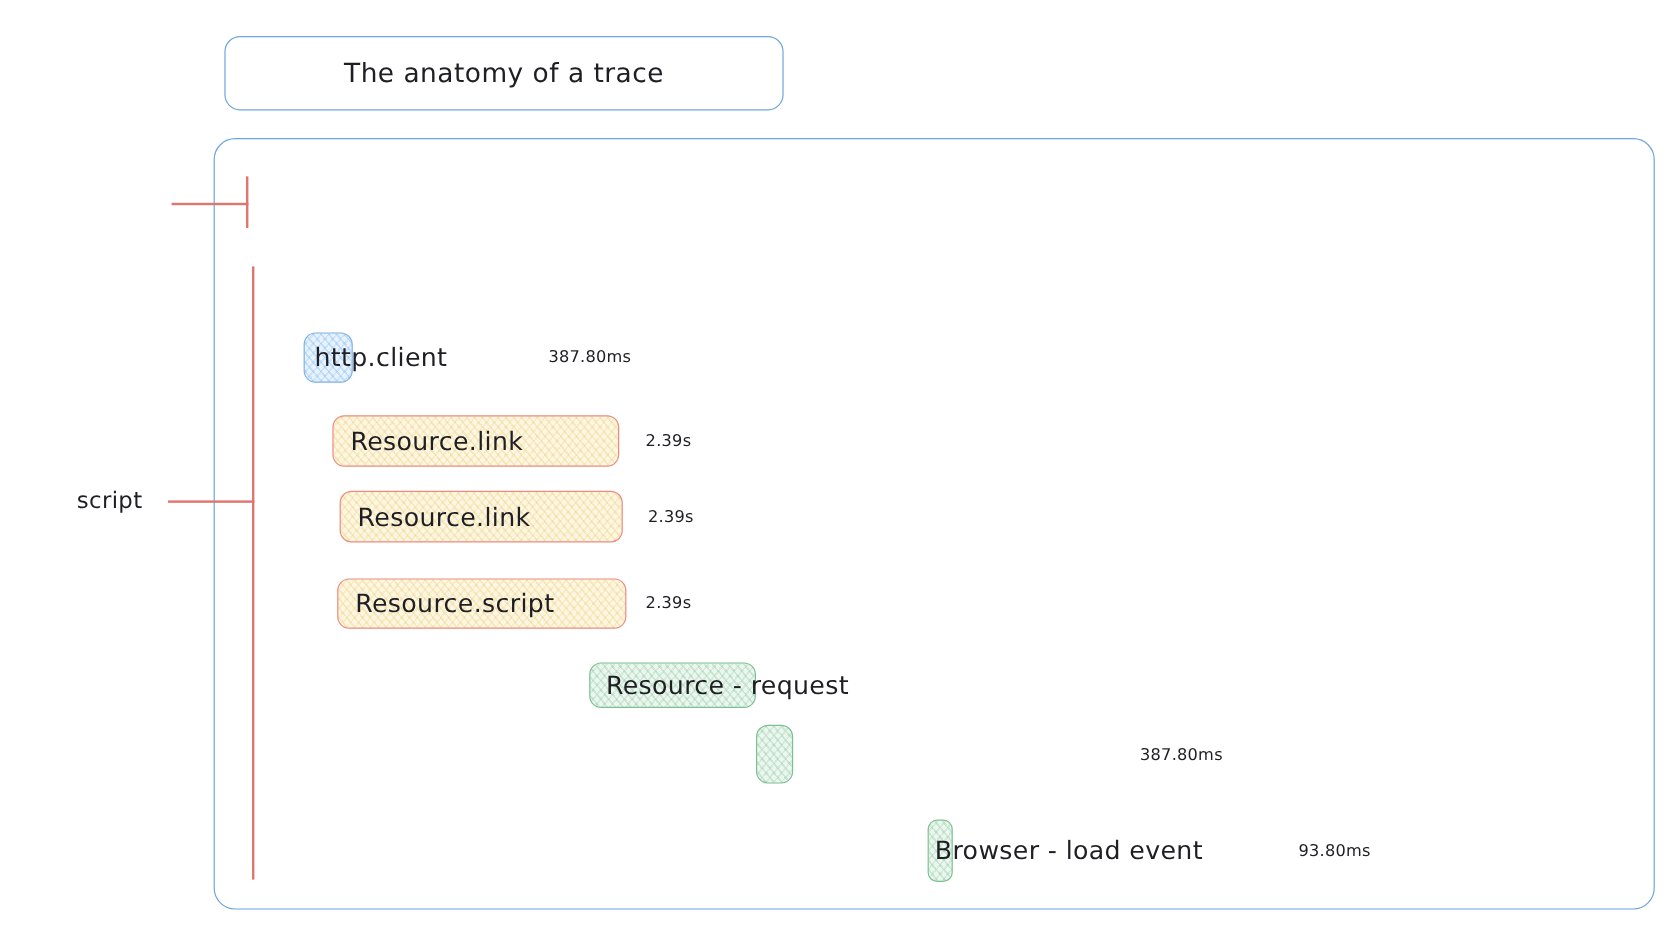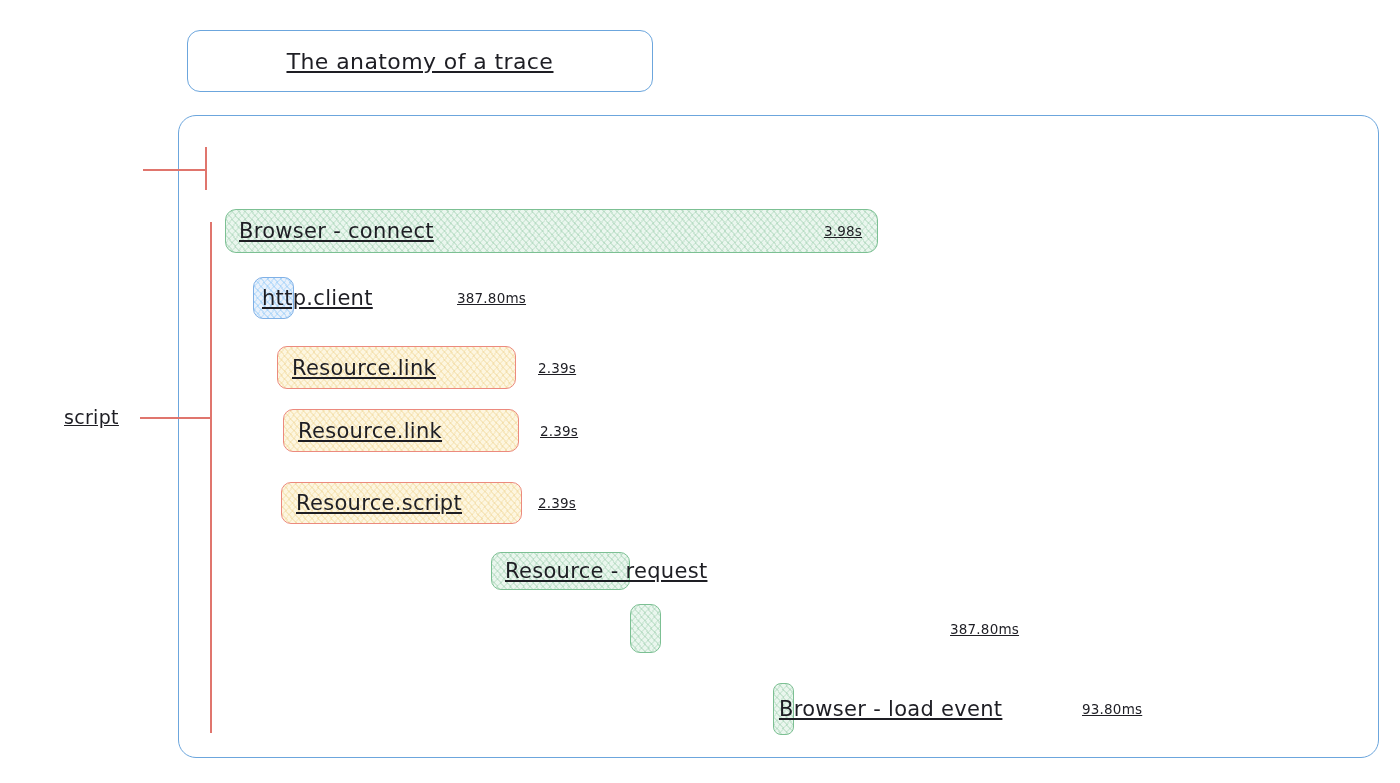--- a/index.html
+++ b/index.html
@@ -1,15 +1,15 @@
 <!DOCTYPE html>
 <html><head>
 <meta charset="utf-8">
 <style>
-  * { margin:0; padding:0; box-sizing:border-box;text-decoration:underline; }
+  * { margin:0; padding:0; box-sizing:border-box; }
   body { background:#ffffff; }
   .canvas {
     position:relative;
     width:1400px; height:783px;
     background:#ffffff;
     font-family:"DejaVu Sans", sans-serif;
     color:#1e1e24;
     overflow:hidden;
   }
   .title-box {
@@ -89,25 +89,20 @@
   <div class="rline h" style="left:143px; top:169px; width:64px;"></div>
   <div class="rline v" style="left:205px; top:147px; height:43px;"></div>
   <div class="rline h" style="left:140px; top:417px; width:72px;"></div>
   <div class="rline v" style="left:210px; top:222px; height:511px;"></div>
 
   <div class="annotation" style="left:64px; top:404px;">
     <span>script</span>
   </div>
 
 
-  <div class="span-row" style="left:225px; top:209px; width:653px; height:44px;">
-    <div class="span-box fill-green" style="width:653px; border-radius:11px;"></div>
-    <span class="span-label" style="left:14px;">Browser - connect</span>
-    <span class="span-duration inside-right-sm">3.98s</span>
-  </div>
 
   <div class="span-row" style="left:253px; top:277px; width:400px; height:42px;">
     <div class="span-box fill-blue" style="width:41px; border-radius:10px;"></div>
     <span class="span-label" style="left:9px;">http.client</span>
     <span class="span-duration" style="left:204px;">387.80ms</span>
   </div>
 
   <div class="span-row" style="left:277px; top:346px; width:400px; height:43px;">
     <div class="span-box fill-yellow" style="width:239px;"></div>
     <span class="span-label" style="left:15px;">Resource.link</span>

